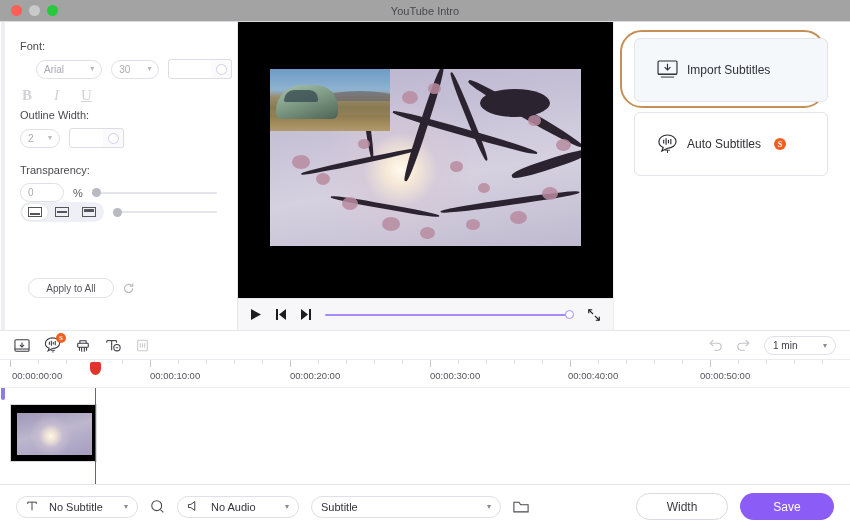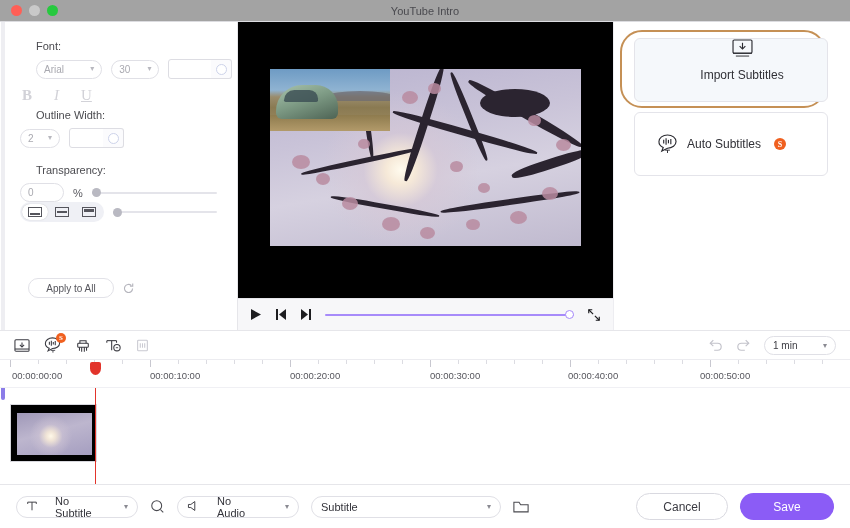--- a/index.html
+++ b/index.html
@@ -45,21 +45,21 @@
     background:#fff;
     border-right:1px solid #e6e6ea;
     padding: 12px 0 0 0;
     position: relative;
   }
   .leftscroll-track{
     position:absolute; left:1px; top:0; width:4px; height:100%;
     background: #eeeef2;
   }
   .lp-inner { padding: 0 20px; }
-  .lbl { font-size: 11px; color: #4b4b50; margin: 6px 0 7px 16px; display:block; }
+  .lbl { font-size: 11px; color: #4b4b50; margin: 6px 0 7px 0; display:block; }
   .row { display:flex; align-items:center; gap: 9px; }
 
   .pill {
     height: 19px; border:1px solid #e0e0e6; border-radius: 10px;
     background:#fff; display:flex; align-items:center;
     padding: 0 7px; font-size: 10px; color:#a9a9b0;
     position:relative; cursor:pointer;
   }
   .pill .chev {
     margin-left:auto; padding-left:8px; font-size: 8px; color:#b8b8bf; line-height:1;
@@ -180,21 +180,21 @@
   .highlight-ring {
     position:absolute; left: 6px; top: 8px; width: 206px; height: 78px;
     border: 2px solid #c59055; border-radius: 22px; pointer-events:none;
   }
   .optcard {
     width: 194px; height: 64px; margin: 0 0 10px 6px;
     border: 1px solid #e4e4ea; border-radius: 6px;
     display:flex; align-items:center; padding-left: 22px; gap: 9px;
     background:#fff; cursor:pointer; position:relative;
   }
-  .optcard.sel { background:#f5f8fb;flex-direction:column; }
+  .optcard.sel { background:#f5f8fb; }
   .optcard .olabel { font-size: 12px; color:#303036; }
   .badge-coin {
     width: 12px; height:12px; border-radius:50%;
     background:#f0601f; color:#fff; font-size:8px; font-weight:700;
     display:flex; align-items:center; justify-content:center;
     margin-left: 4px; font-family:"Liberation Serif", serif;
   }
 
   
   .tltoolbar {
@@ -251,21 +251,21 @@
 
   
   .bottombar {
     flex: 0 0 44px; height:44px; background:#fff;
     border-top:1px solid #e6e6ea;
     display:flex; align-items:center; padding: 0 16px; gap: 12px;
   }
   .bpill {
     height: 22px; border:1px solid #e0e0e6; border-radius:11px;
     background:#fff; display:flex; align-items:center;
-    padding: 0 9px; gap:17px; font-size:11px; color:#33333a; cursor:pointer;
+    padding: 0 9px; gap:11px; font-size:11px; color:#33333a; cursor:pointer;
   }
   .bpill .chev{ margin-left:auto; padding-left:10px; font-size:8px; color:#8a8a92; }
   .bpill.sub { width: 122px; }
   .bpill.audio { width: 122px; }
   .bpill.subfile { width: 190px; }
   .iconbtn { cursor:pointer; display:flex; align-items:center; }
   .spacer { flex:1; }
   .btn {
     height: 27px; border-radius: 14px; display:flex; align-items:center;
     justify-content:center; font-size: 12px; cursor:pointer;
@@ -642,17 +642,17 @@
     </div>
 
     <span class="iconbtn">
       <svg width="16" height="14" viewBox="0 0 18 15" fill="none" stroke="#49494f" stroke-width="1.2">
         <path d="M1 3.2 V13 H17 V5 H8.6 L6.8 2.2 H1 Z"></path>
       </svg>
     </span>
 
     <span class="spacer"></span>
 
-    <div class="btn cancel">Cancel</div>
+    <div class="btn cancel">Width</div>
     <div class="btn save">Save</div>
   </div>
 
 </div>
 
 </body></html>

